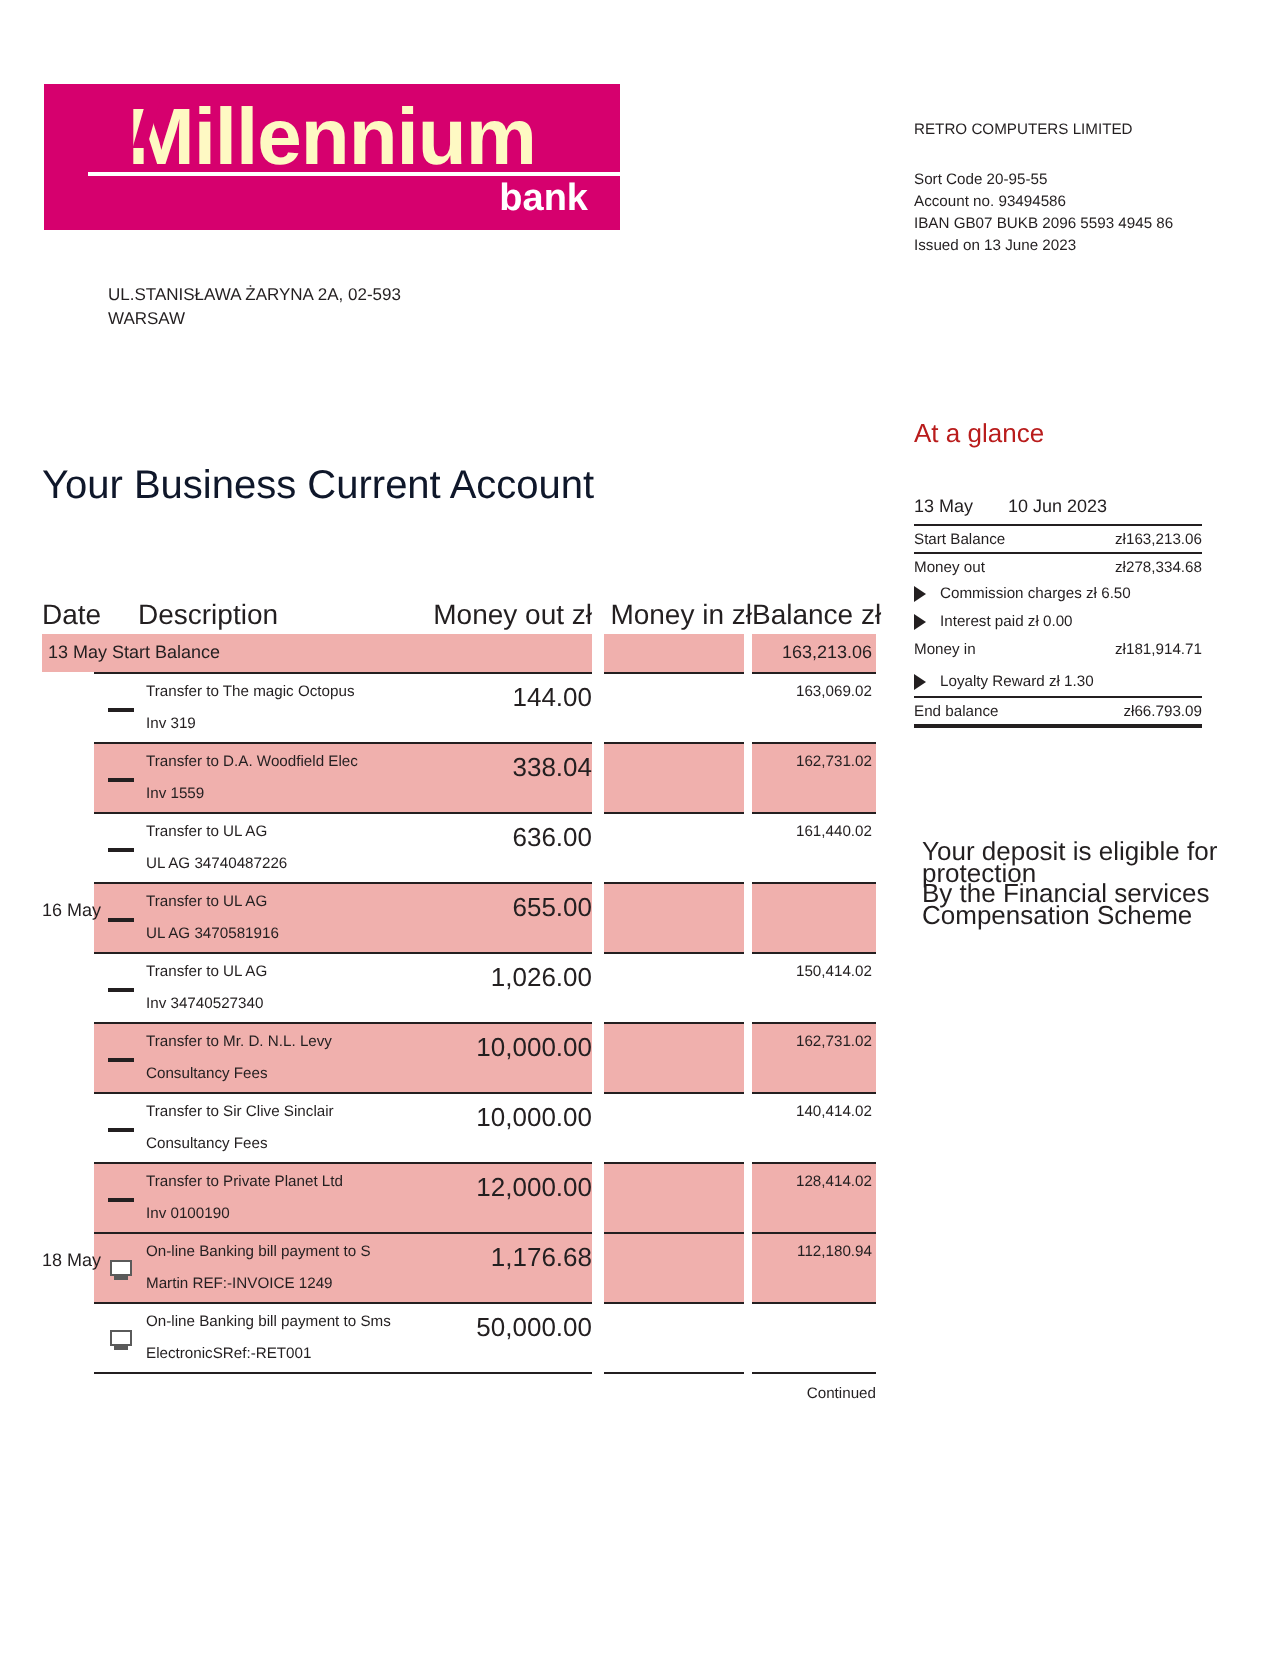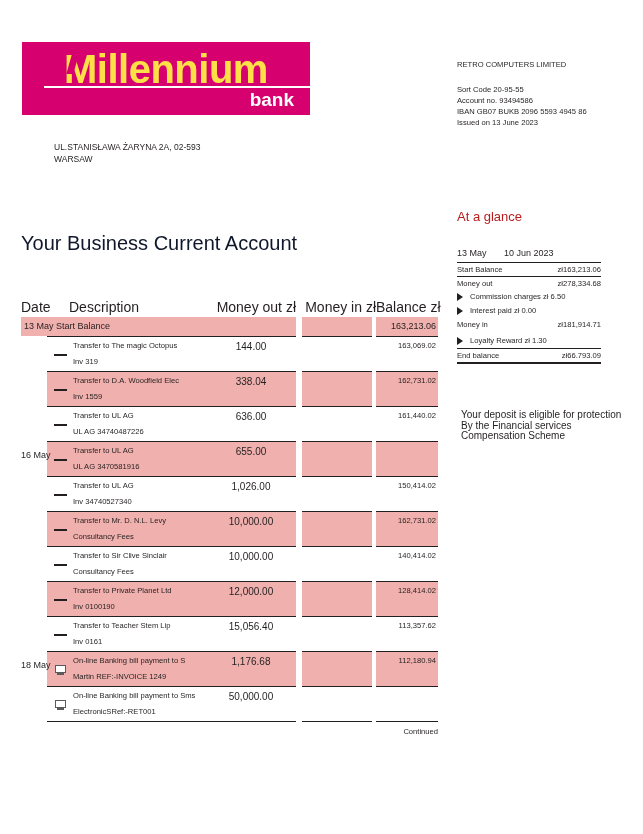--- a/index.html
+++ b/index.html
@@ -22,21 +22,21 @@
     left: 22px;
     top: 42px;
     width: 288px;
     height: 73px;
     background: #d6006e;
   }
   .logo-word {
     position: absolute;
     left: 42px;
     top: 4px;
-    color: #fde047;
+    color: #fef9c3;
     font-size: 40px;
     font-weight: bold;
     letter-spacing: -0.5px;
     line-height: 46px;
     white-space: nowrap;
   }
   .logo-sub {
     position: absolute;
     right: 16px;
     top: 48px;
@@ -162,22 +162,22 @@
     left: 52px;
     top: 21px;
     font-size: 7.6px;
     white-space: nowrap;
   }
   .cell-out {
     position: absolute;
     left: 185px;
     top: 5px;
     width: 90px;
-    text-align: center;
-    font-size: 10px;
+    text-align: right;
+    font-size: 13px;
   }
   .cell-in {
     position: absolute;
     left: 281px;
     top: 5px;
     width: 66px;
     text-align: right;
     font-size: 7.6px;
   }
   .cell-bal {
@@ -301,22 +301,22 @@
     top: 2px;
     white-space: nowrap;
   }
   .g-line-thick {
     height: 1.6px;
     background: #231f20;
   }
   .g-footnote {
     position: absolute;
     left: 461px;
-    top: 410px;
-    font-size: 10px;
+    top: 421px;
+    font-size: 13px;
     line-height: 10.5px;
     white-space: pre-line;
   }
 </style>
 </head>
 <body>
 
 <div class="logo-block">
   <div class="logo-rule"></div>
   <div class="logo-word">Millennium</div>
@@ -464,33 +464,20 @@
         <div class="row-icon">
           <span class="icon-dash"></span>
         </div>
         <div class="cell-desc">Transfer to Private Planet Ltd</div>
         <div class="cell-ref">Inv 0100190</div>
         <div class="cell-out">12,000.00</div>
         <div class="cell-in"></div>
         <div class="cell-bal">128,414.02</div>
       </div>
       <div class="trow">
-        <div class="rule rule-main"></div>
-        <div class="rule rule-in"></div>
-        <div class="rule rule-bal"></div>
-        <div class="row-icon">
-          <span class="icon-dash"></span>
-        </div>
-        <div class="cell-desc">Transfer to Teacher Stem Lip</div>
-        <div class="cell-ref">Inv 0161</div>
-        <div class="cell-out">15,056.40</div>
-        <div class="cell-in"></div>
-        <div class="cell-bal">113,357.62</div>
-      </div>
-      <div class="trow">
         <div class="shade shade-main"></div>
         <div class="shade shade-in"></div>
         <div class="shade shade-bal"></div>
         <div class="rule rule-main"></div>
         <div class="rule rule-in"></div>
         <div class="rule rule-bal"></div>
         <div class="cell-date">18 May</div>
         <div class="row-icon">
           <span class="icon-monitor"></span>
           <span class="icon-monitor-base"></span>

